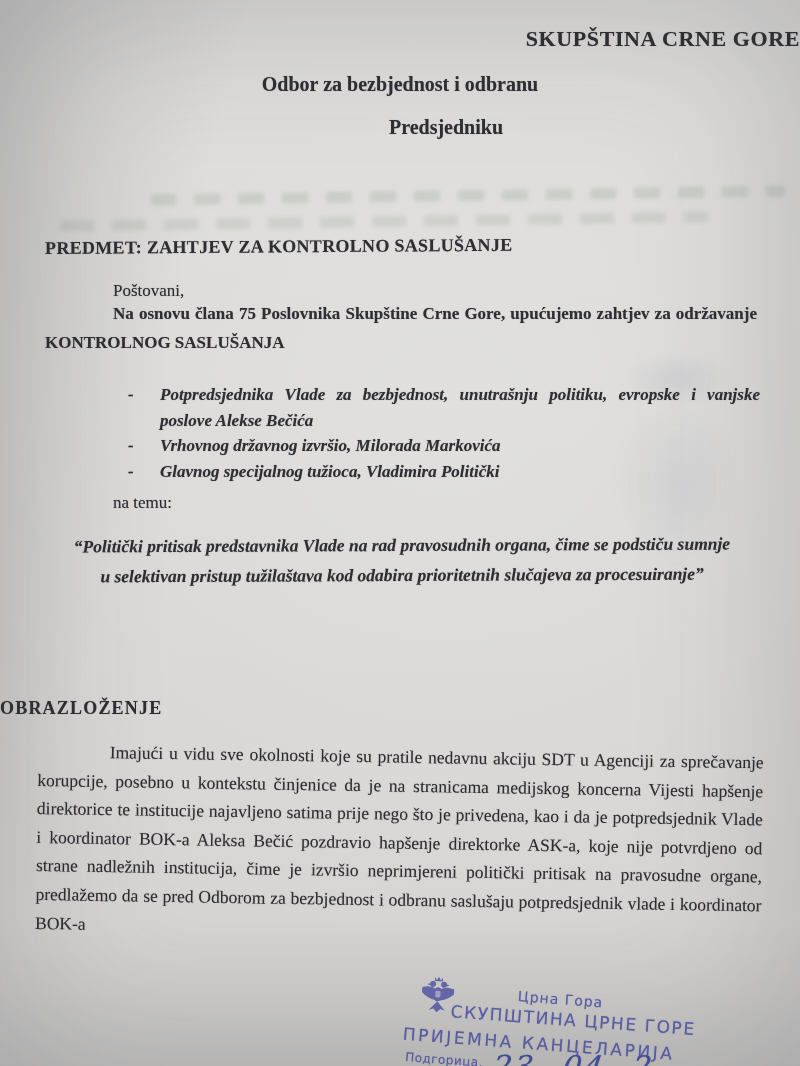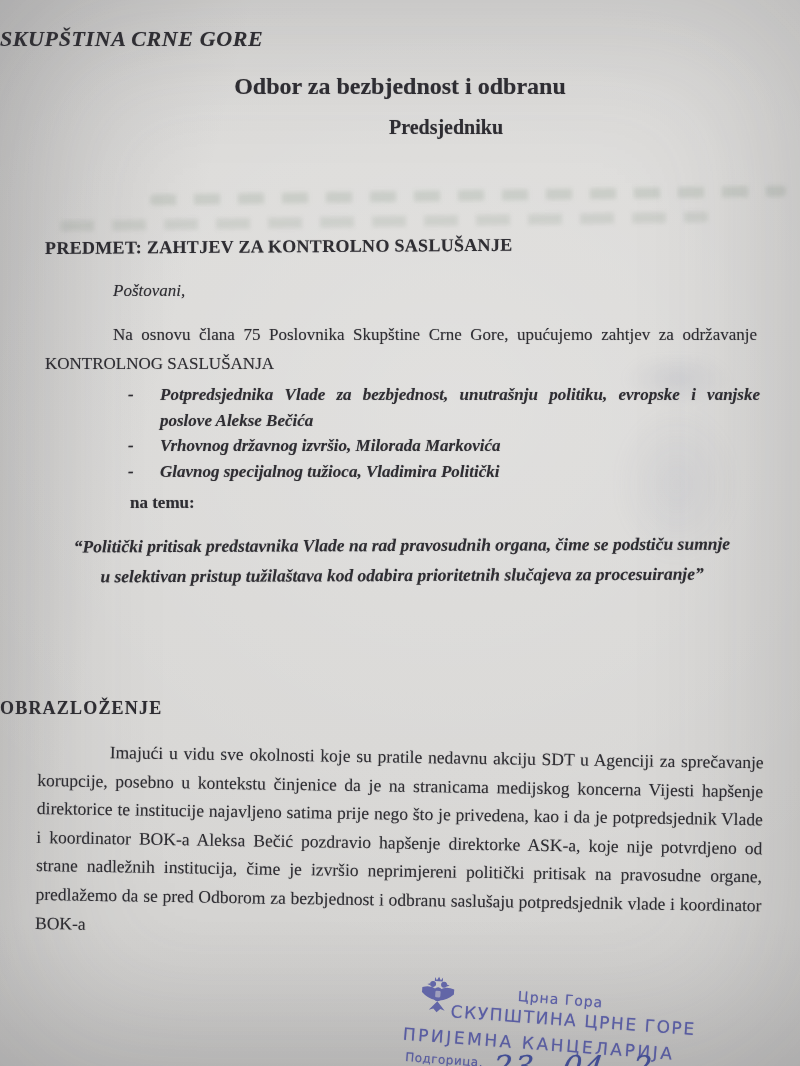--- a/index.html
+++ b/index.html
@@ -33,35 +33,35 @@
   .bleed-ghost{
     position:absolute;z-index:1;left:612px;top:358px;width:130px;height:210px;
     background:
       radial-gradient(60% 18% at 50% 10%, rgba(125,130,158,.14), rgba(125,130,158,0) 70%),
       radial-gradient(70% 55% at 50% 60%, rgba(125,130,158,.10), rgba(125,130,158,0) 70%);
     filter:blur(4px);
   }
 
   .txt{position:absolute;z-index:2;text-shadow:0 0 1px rgba(42,41,48,.38);}
 
-  .h1{top:26px;left:0;width:100%;text-align:left;font-size:22px;font-weight:bold;letter-spacing:.6px;font-style:italic;}
-  .h2{top:73px;left:0;width:100%;text-align:center;font-size:24px;font-weight:bold;}
+  .h1{top:26px;left:0;width:100%;text-align:right;font-size:22px;font-weight:bold;letter-spacing:.6px;}
+  .h2{top:73px;left:0;width:100%;text-align:center;font-size:20px;font-weight:bold;}
   .h3{top:116px;left:0;width:100%;text-align:center;font-size:20px;font-weight:bold;margin-left:46px;}
 
   .subject{top:238px;left:45px;width:700px;font-size:18px;font-weight:bold;letter-spacing:.3px;transform:rotate(-.4deg);transform-origin:left top;}
-  .salutation{top:281px;left:113px;font-size:17px;font-style:italic;}
+  .salutation{top:281px;left:113px;font-size:17px;}
 
-  .intro{top:320px;left:45px;width:712px;font-size:17px;line-height:29px;text-align:justify;text-indent:68px;margin:0;}
+  .intro{top:299px;left:45px;width:712px;font-size:17px;line-height:29px;text-align:justify;text-indent:68px;margin:0;font-weight:bold;}
 
   .req-list{top:382px;left:128px;width:632px;margin:0;padding:0;list-style:none;}
   .req-list li{display:flex;font-size:17px;line-height:25.5px;font-weight:bold;font-style:italic;}
   .req-list .dash{width:32px;flex:0 0 32px;}
   .req-list .li-text{flex:1;text-align:justify;}
 
-  .topic-label{top:493px;left:130px;font-size:17px;font-weight:bold;}
+  .topic-label{top:493px;left:113px;font-size:17px;font-weight:normal;}
   .quote{top:530px;left:68px;width:668px;text-align:center;font-size:17.5px;line-height:30px;font-weight:bold;font-style:italic;transform:rotate(-.25deg);}
 
   .section-heading{top:698px;left:0;width:100%;font-size:18px;font-weight:bold;letter-spacing:1.2px;}
 
   .body-par{top:737px;left:38px;width:726px;font-size:17.5px;line-height:28.6px;text-align:justify;text-indent:72px;margin:0;transform:rotate(.9deg);transform-origin:left top;}
 
   
   .stamp{
     position:absolute;z-index:3;left:408px;top:964px;width:392px;height:140px;
     transform:rotate(4.2deg);transform-origin:left top;

